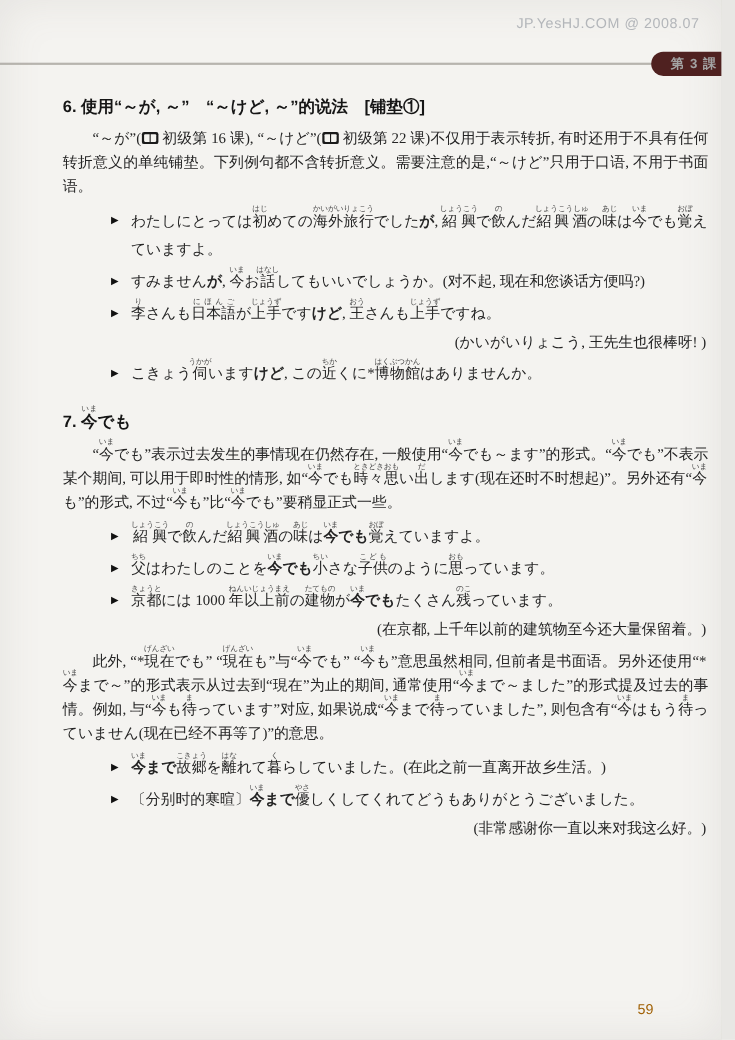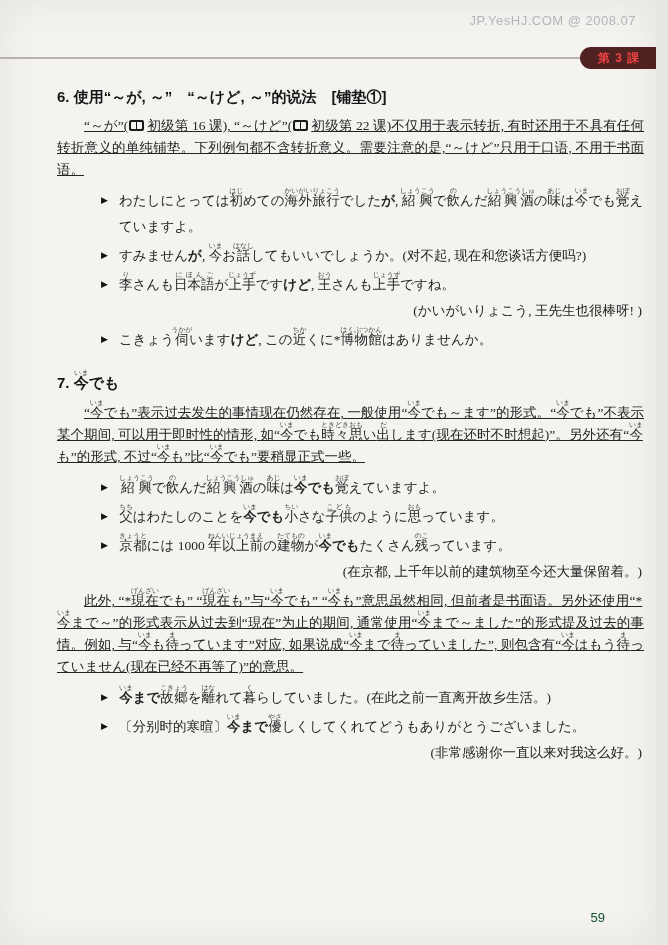--- a/index.html
+++ b/index.html
@@ -3,37 +3,37 @@
 <meta charset="utf-8">
 <style>
   html,body{margin:0;padding:0;background:#e8e7e4;}
   .page{position:relative;width:656px;height:945px;background:#f4f3f0;
         font-family:"Liberation Serif",serif;color:#242424;overflow:hidden;
         box-shadow:inset 0 0 40px rgba(120,115,105,.12);}
   .watermark{position:absolute;top:13px;right:20px;
         font:13px "Liberation Sans",sans-serif;color:#b3b6ba;letter-spacing:.5px;}
   .rule{position:absolute;top:57px;left:0;width:622px;height:2px;background:#a8a49e;opacity:.8;}
   .tab{position:absolute;top:47px;right:0;height:22px;min-width:50px;background:#4f2120;
-        color:#ef4444;border-radius:12px 0 0 12px;display:flex;align-items:center;justify-content:center;
-        padding:0 12px 0 14px;font:bold 12px "Liberation Sans",sans-serif;letter-spacing:1px;z-index:2;}
+        color:#a3a3a3;border-radius:12px 0 0 12px;display:flex;align-items:center;justify-content:center;
+        padding:0 0 0 14px;font:bold 12px "Liberation Sans",sans-serif;letter-spacing:1px;z-index:2;}
   .content{position:absolute;left:47px;top:88px;width:587px;margin-left:10px;}
   .h{font:bold 15px "Liberation Sans",sans-serif;margin:0 0 8px 0;color:#151515;}
   .h7{margin-top:16px;margin-bottom:6px;}
-  .para{font-size:13.5px;line-height:22px;text-align:justify;text-indent:2em;margin-bottom:6px;text-decoration:underline;}
+  .para{font-size:13.5px;line-height:22px;text-align:justify;text-indent:2em;margin-bottom:6px;}
   .bullet{font-size:13.5px;line-height:26px;padding-left:62px;margin-bottom:2px;}
   .mk{display:inline-block;width:18px;margin-left:-18px;font-size:9px;vertical-align:2px;color:#111;}
   .trans{font-size:13.5px;line-height:22px;text-align:right;margin-bottom:4px;padding-right:2px;}
   .b{font-family:"Liberation Sans",sans-serif;font-weight:bold;}
   ruby{ruby-position:over;}
   rt{font-size:7px;color:#444;font-family:"Liberation Sans",sans-serif;font-weight:normal;letter-spacing:-.2px;}
   .bkic{display:inline-block;width:15px;height:11px;background:#1a1a1a;border-radius:2px;
         vertical-align:-1px;margin:0 3px 0 1px;position:relative;}
   .bkic::before{content:"";position:absolute;left:2px;top:2px;width:5px;height:7px;background:#f4f3ef;border-radius:1px 0 0 1px;}
   .bkic::after{content:"";position:absolute;right:2px;top:2px;width:5px;height:7px;background:#f4f3ef;border-radius:0 1px 1px 0;}
-  .pageno{position:absolute;right:51px;bottom:20px;font:13px "Liberation Sans",sans-serif;color:#14532d;}
+  .pageno{position:absolute;right:62px;bottom:20px;font:13px "Liberation Sans",sans-serif;color:#a16207;}
 </style>
 </head>
 <body>
 
 <div class="page">
   <div class="watermark">JP.YesHJ.COM @ 2008.07</div>
   <div class="rule"></div>
   <div class="tab">第 3 課</div>
 
   <div class="content">

